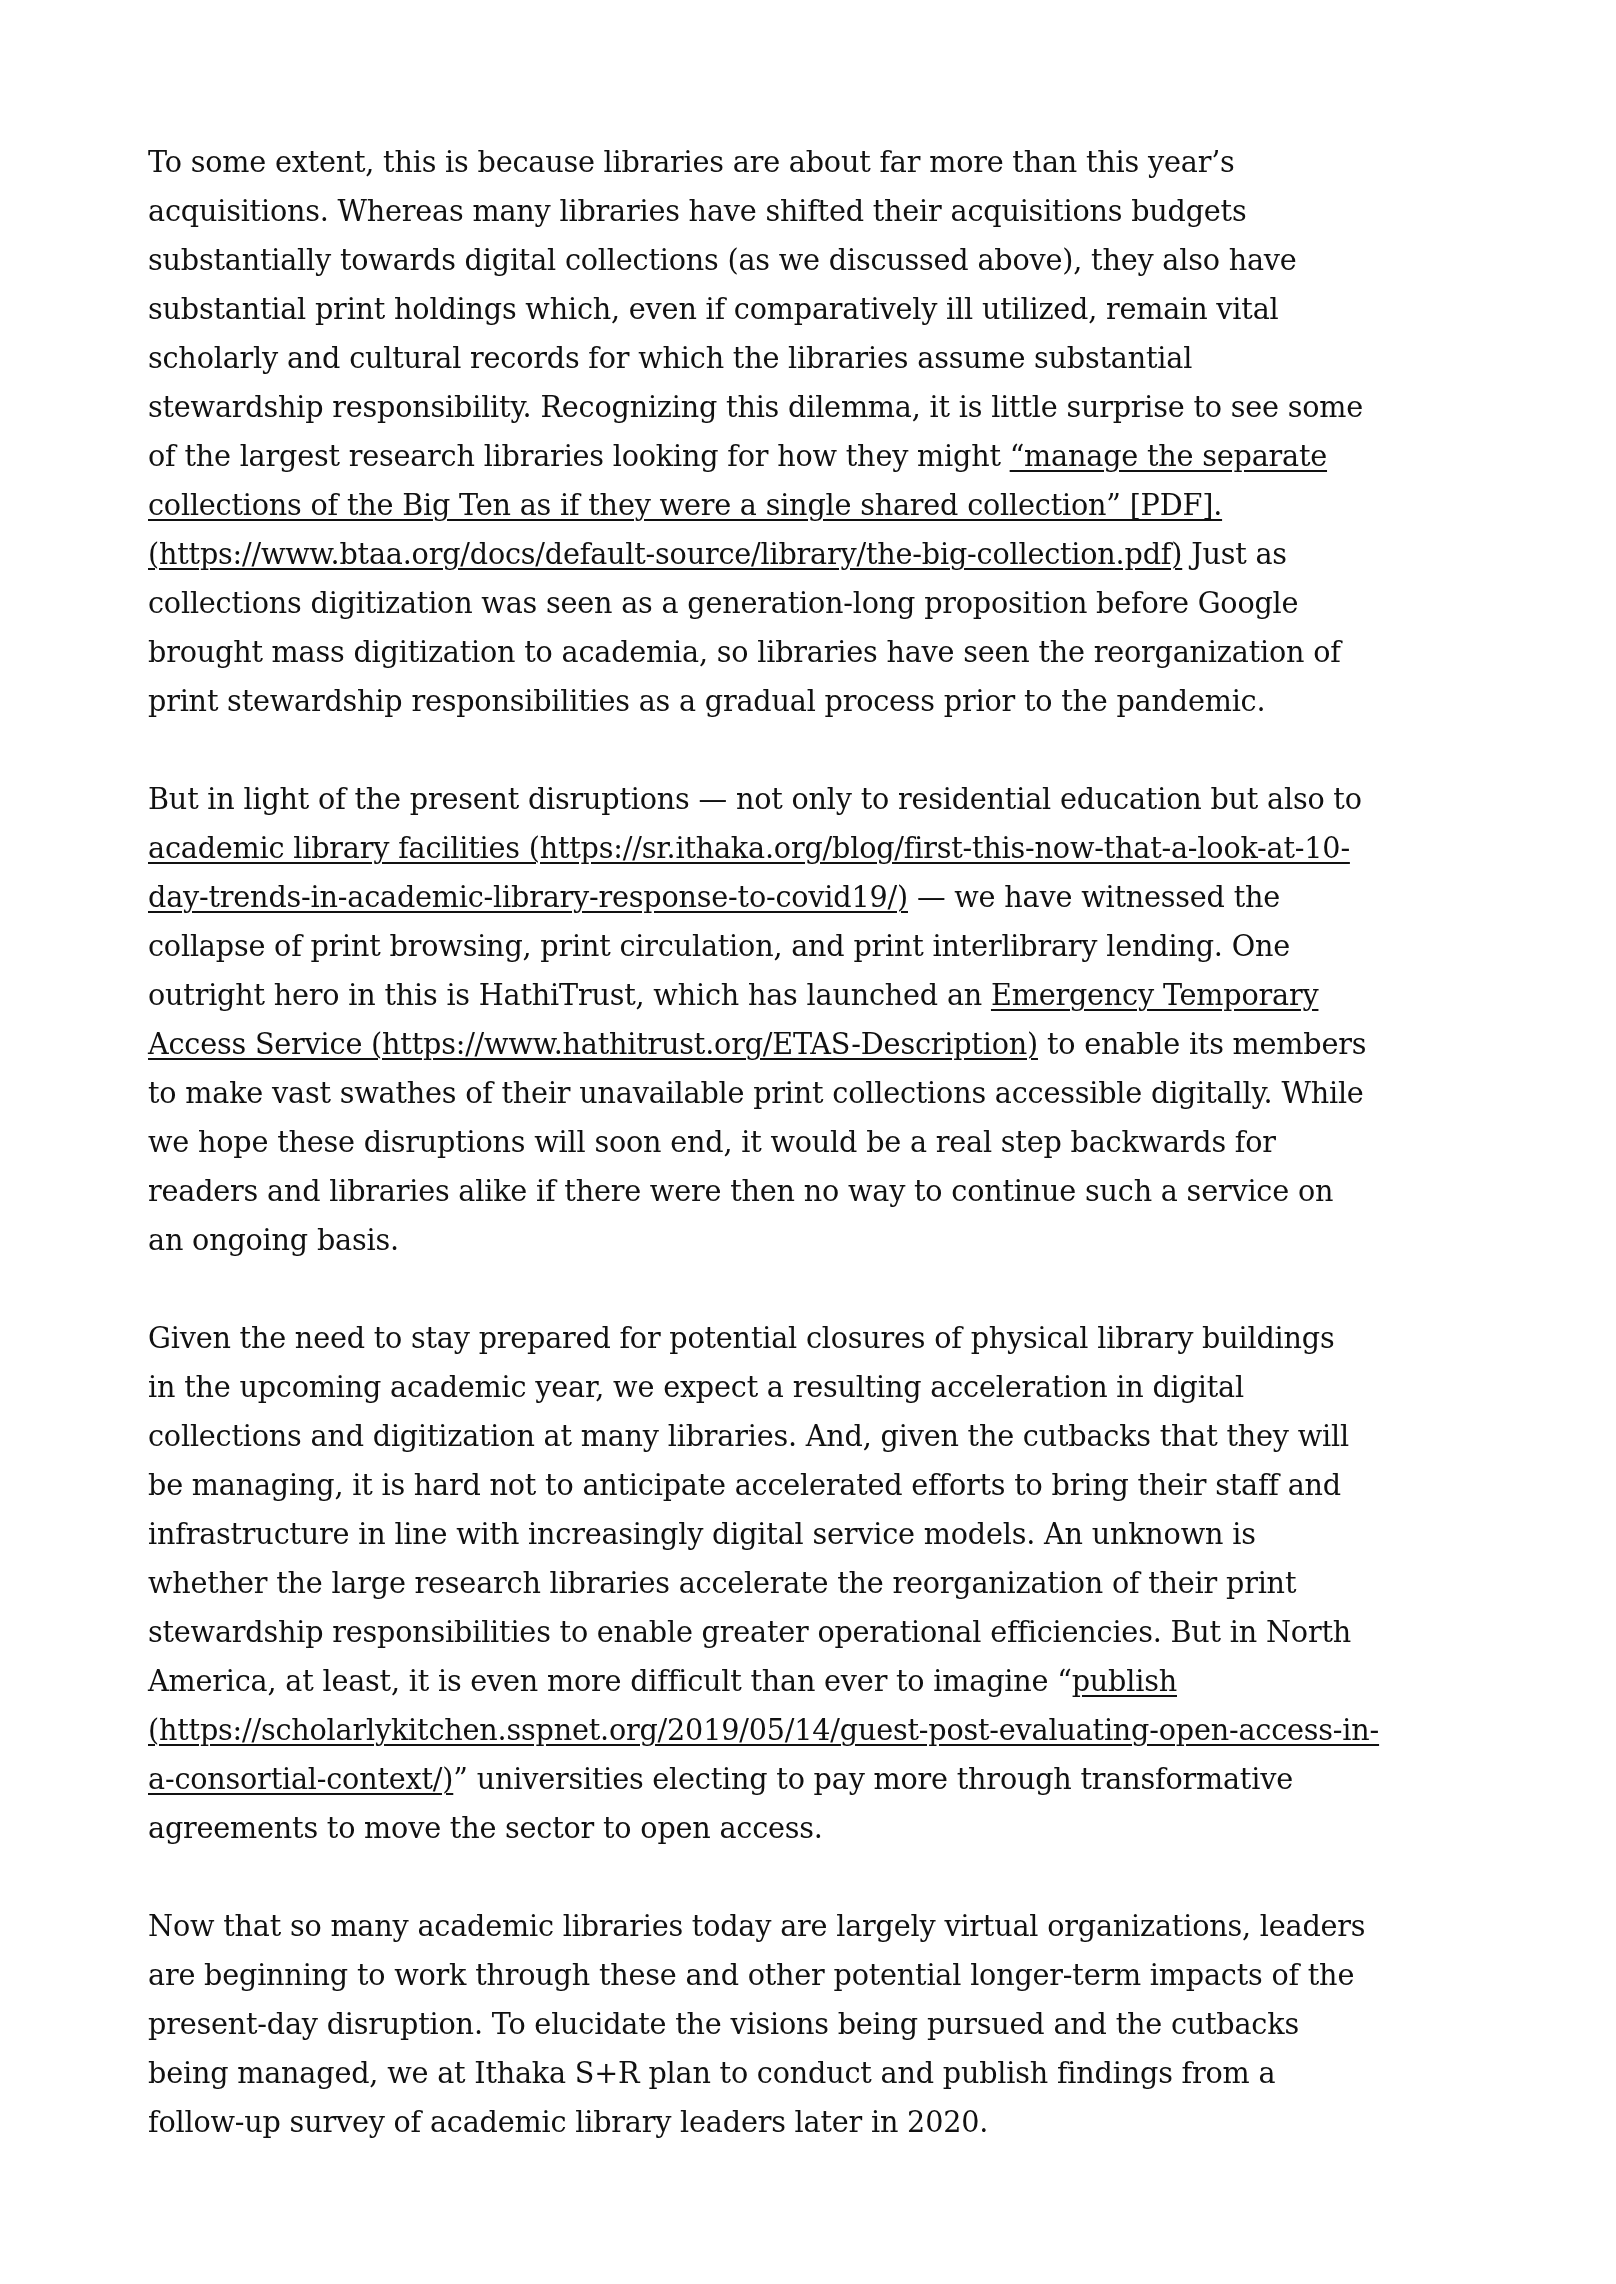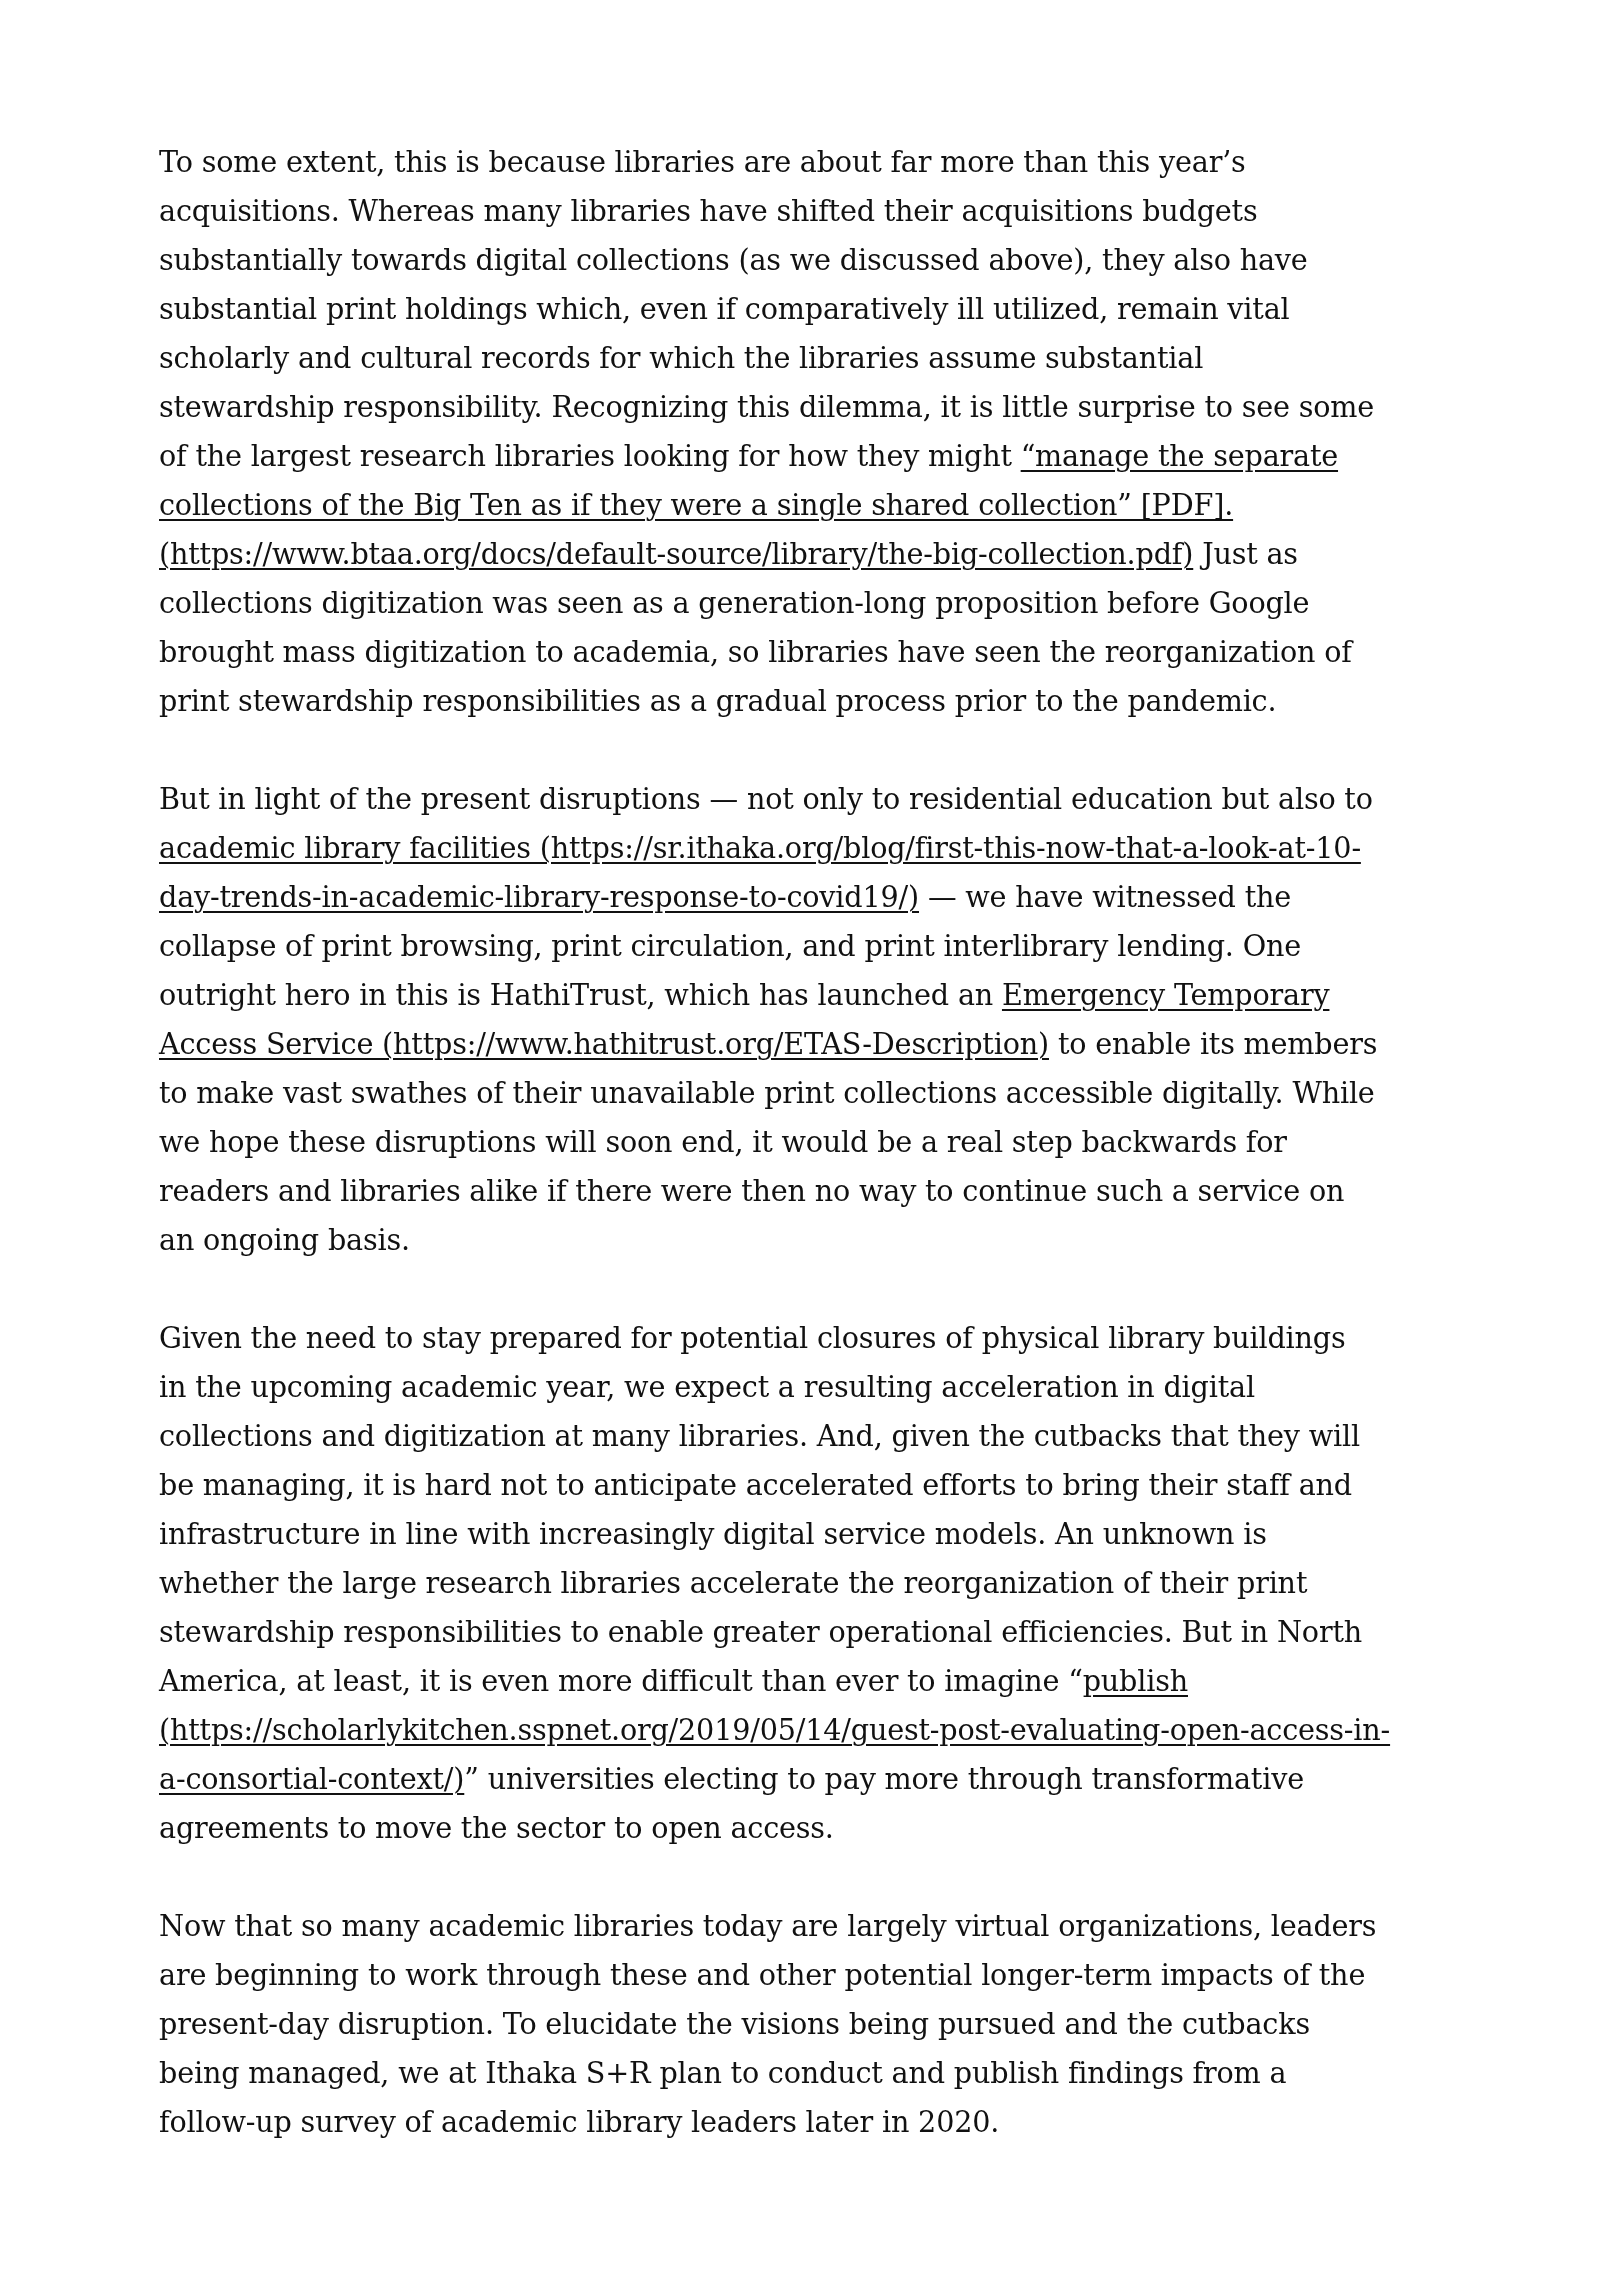--- a/index.html
+++ b/index.html
@@ -1,18 +1,18 @@
 <!DOCTYPE html>
 <html style="font-size:12.5px"><head>
 <meta charset="utf-8">
 <style>
   html, body { margin: 0; padding: 0; background: #ffffff; }
   body { width: 1616px; height: 2284px; position: relative; overflow: hidden; }
   .page {
-    position: absolute; left: 159px; top: 138px; width: 1345px;
+    position: absolute; left: 148px; top: 138px; width: 1345px;
     font-family: "DejaVu Serif", "Liberation Serif", serif;
     font-size: 29px; color: #111111; letter-spacing: -0.2px;
   }
   .para { margin: 0 0 49px 0; }
   .line { display: block; height: 49px; line-height: 49px; white-space: nowrap; }
   .link { color: #111111; text-decoration: underline; text-decoration-thickness: 1.6px; text-underline-offset: 3.9px; cursor: pointer; }
 </style>
 </head>
 <body>
 

